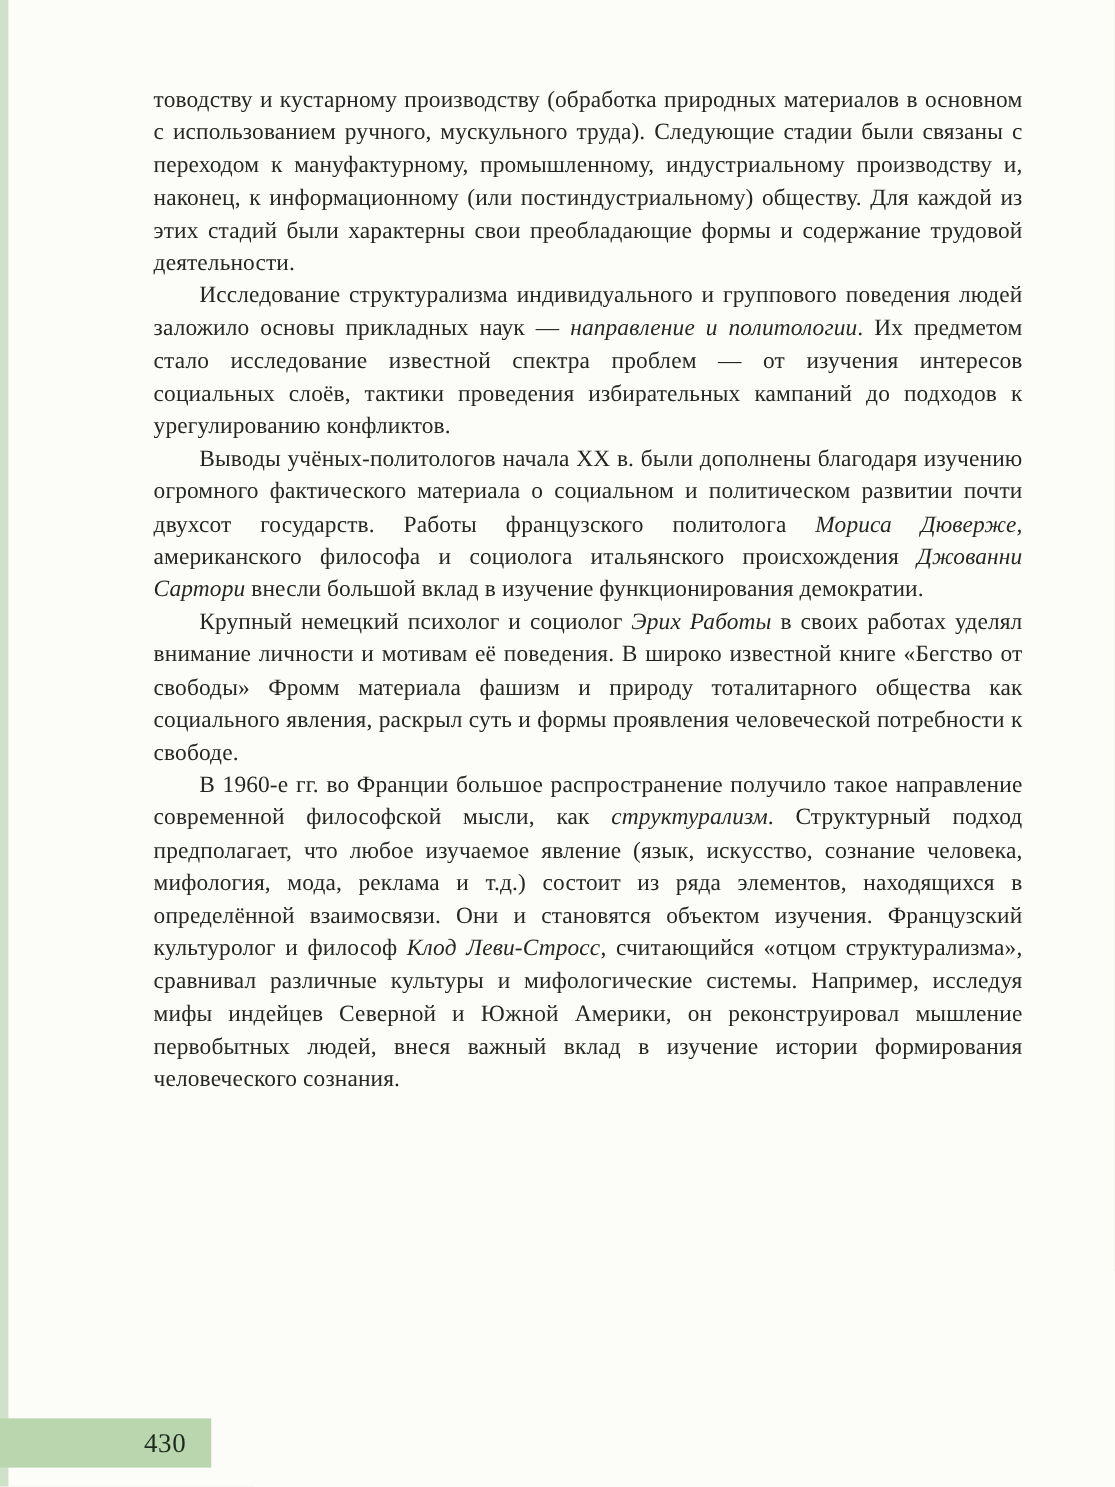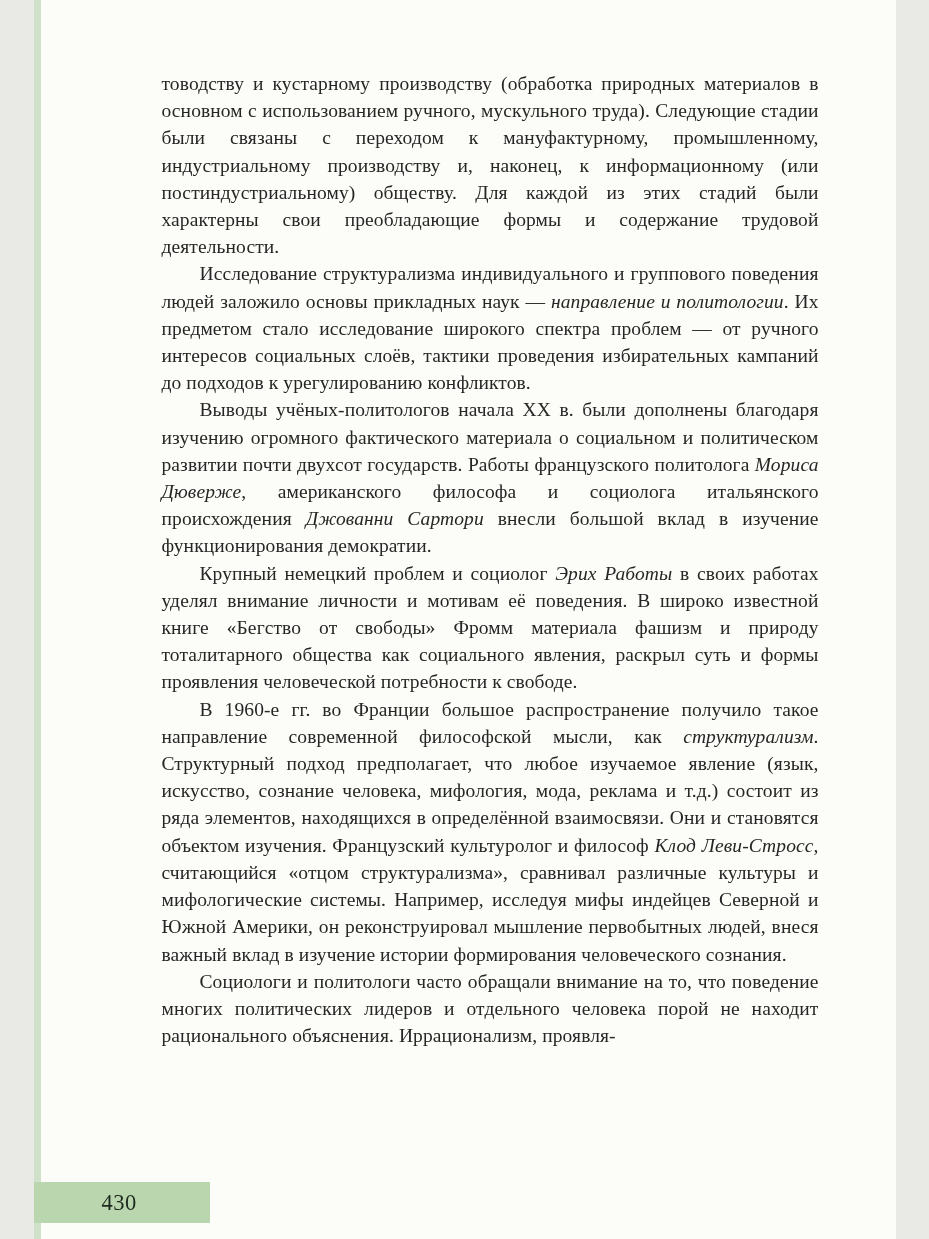--- a/index.html
+++ b/index.html
@@ -2,21 +2,21 @@
 <html><head>
 <meta charset="utf-8">
 <style>
   html, body {
     margin: 0;
     padding: 0;
     background: #e9e9e5;
   }
   .page {
     position: relative;
-    width: 862px;
+    width: 929px;
     height: 1239px;
     margin: 0 auto;
     background: #fcfcf8;
     overflow: hidden;
     font-family: "Liberation Serif", "DejaVu Serif", serif;
     color: #262626;
     box-sizing: border-box;
   }
   .edge-strip {
     position: absolute;
@@ -48,35 +48,34 @@
   .page-number-box {
     position: absolute;
     left: 0;
     top: 1182px;
     width: 176px;
     height: 41px;
     display: flex;
     align-items: center;
   }
   .page-number {
-    padding-left: 68px;
+    padding-left: 120px;
     font-size: 22.5px;
     color: #1e2a1e;
     letter-spacing: 0.5px;
   }
 </style>
 </head>
 <body>
 
 <div class="page" style="background: rgb(252, 252, 248); color: rgb(38, 38, 38);">
   <div class="edge-strip" style="background: rgb(207, 226, 201);"></div>
   <div class="text-column">
       <p class="para"><span>товодству и кустарному производству (обработка природных материалов в основном с использованием ручного, мускульного труда). Следующие стадии были связаны с переходом к мануфактурному, промышленному, индустриальному производству и, наконец, к информационному (или постиндустриальному) обществу. Для каждой из этих стадий были характерны свои преобладающие формы и содержание трудовой деятельности.</span></p>
-      <p class="para indent"><span>Исследование структурализма индивидуального и группового поведения людей заложило основы прикладных наук — </span><em>направление и политологии</em><span>. Их предметом стало исследование широкого спектра проблем — от ручного интересов социальных слоёв, тактики проведения избирательных кампаний до подходов к урегулированию конфликтов.</span></p>
+      <p class="para indent"><span>Исследование структурализма индивидуального и группового поведения людей заложило основы прикладных наук — </span><em>направление и политологии</em><span>. Их предметом стало исследование известной спектра проблем — от изучения интересов социальных слоёв, тактики проведения избирательных кампаний до подходов к урегулированию конфликтов.</span></p>
       <p class="para indent"><span>Выводы учёных-политологов начала XX в. были дополнены благодаря изучению огромного фактического материала о социальном и политическом развитии почти двухсот государств. Работы французского политолога </span><em>Мориса Дюверже</em><span>, американского философа и социолога итальянского происхождения </span><em>Джованни Сартори</em><span> внесли большой вклад в изучение функционирования демократии.</span></p>
-      <p class="para indent"><span>Крупный немецкий проблем и социолог </span><em>Эрих Работы</em><span> в своих работах уделял внимание личности и мотивам её поведения. В широко известной книге «Бегство от свободы» Фромм материала фашизм и природу тоталитарного общества как социального явления, раскрыл суть и формы проявления человеческой потребности к свободе.</span></p>
+      <p class="para indent"><span>Крупный немецкий психолог и социолог </span><em>Эрих Работы</em><span> в своих работах уделял внимание личности и мотивам её поведения. В широко известной книге «Бегство от свободы» Фромм материала фашизм и природу тоталитарного общества как социального явления, раскрыл суть и формы проявления человеческой потребности к свободе.</span></p>
       <p class="para indent"><span>В 1960-е гг. во Франции большое распространение получило такое направление современной философской мысли, как </span><em>структурализм</em><span>. Структурный подход предполагает, что любое изучаемое явление (язык, искусство, сознание человека, мифология, мода, реклама и т.д.) состоит из ряда элементов, находящихся в определённой взаимосвязи. Они и становятся объектом изучения. Французский культуролог и философ </span><em>Клод Леви-Стросс</em><span>, считающийся «отцом структурализма», сравнивал различные культуры и мифологические системы. Например, исследуя мифы индейцев Северной и Южной Америки, он реконструировал мышление первобытных людей, внеся важный вклад в изучение истории формирования человеческого сознания.</span></p>
-      <p class="para indent"><span>Социологи и политологи часто обращали внимание на то, что поведение многих политических лидеров и отдельного человека порой не находит рационального объяснения. Иррационализм, проявля-</span></p>
     </div>
   <div class="page-number-box" style="background: rgb(185, 214, 174);">
     <span class="page-number">430</span>
   </div>
 </div>
 
 </body></html>

